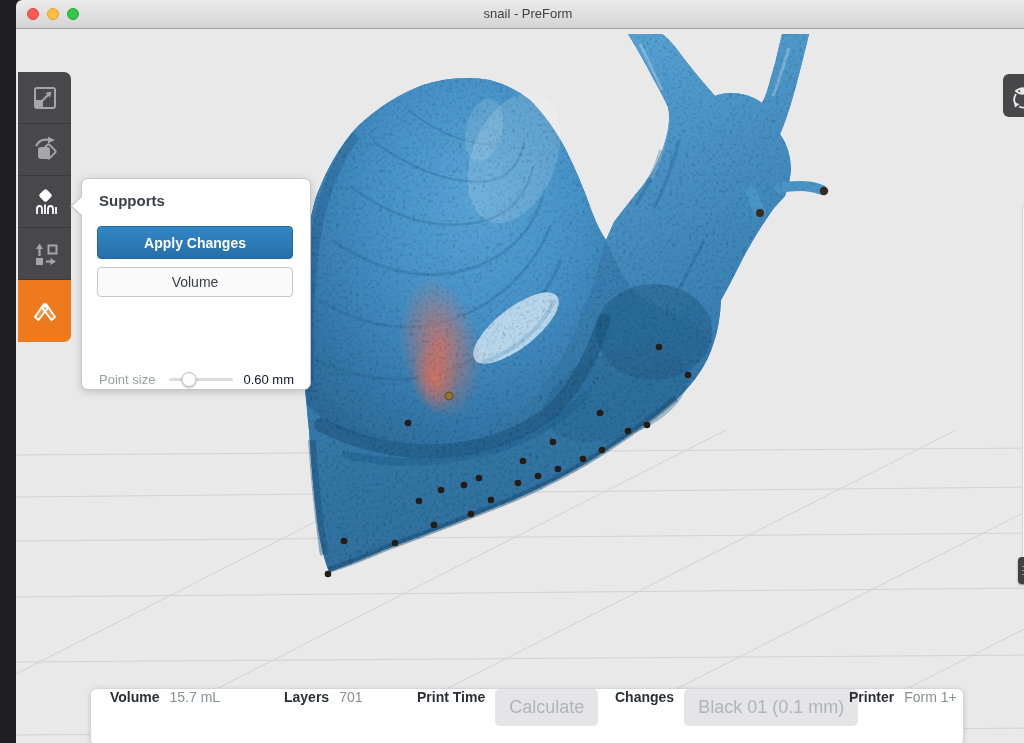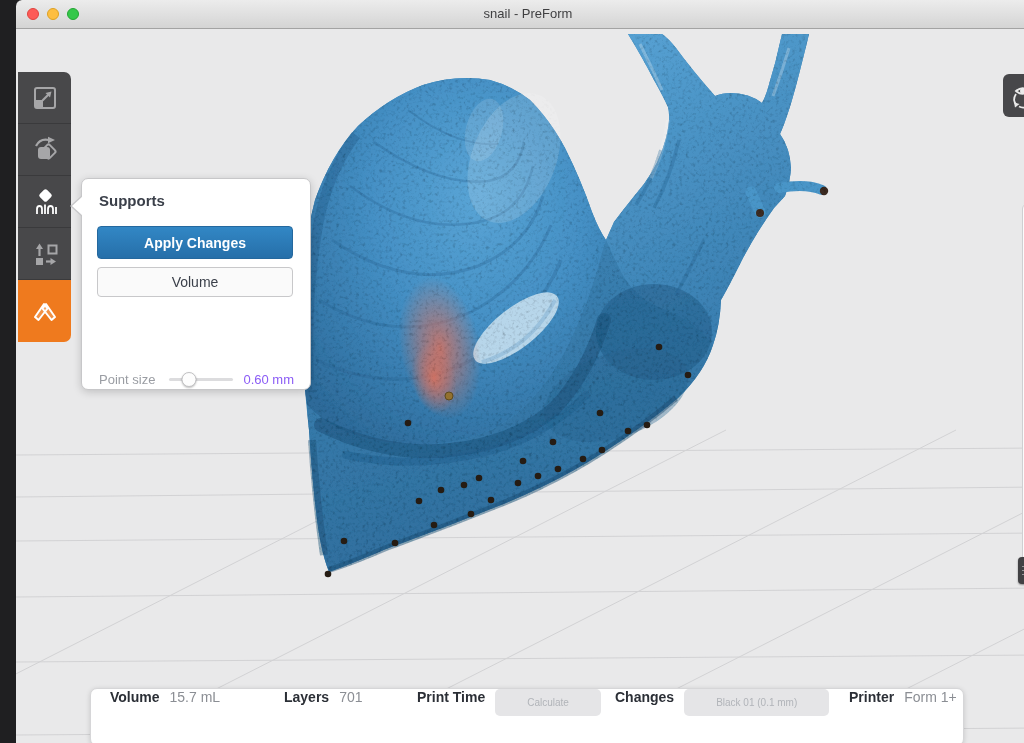--- a/index.html
+++ b/index.html
@@ -39,39 +39,39 @@
     background:linear-gradient(#3287c5,#266fa9);border:1px solid #24689e;border-radius:4px;
     color:#ffffff;font-size:14px;font-weight:bold;font-family:"Liberation Sans",sans-serif;cursor:pointer;}
   .btn-cancel{position:absolute;left:15px;top:88px;width:196px;height:30px;
     background:#fafafa;border:1px solid #c8c8ca;border-radius:4px;
     color:#3a3f49;font-size:14px;font-family:"Liberation Sans",sans-serif;cursor:pointer;}
   .ps-row{position:absolute;left:17px;right:16px;top:191px;height:18px;display:flex;align-items:center;}
   .ps-label{font-size:13px;color:#9a9da3;}
   .ps-track{position:relative;width:64px;height:3px;background:#dcdcde;border-radius:2px;margin-left:14px;}
   .ps-knob{position:absolute;top:-6px;width:15px;height:15px;border-radius:50%;background:#fdfdfd;
     border:1px solid #c2c2c4;box-sizing:border-box;box-shadow:0 1px 2px rgba(0,0,0,.25);transform:translateX(-50%);cursor:pointer;}
-  .ps-value{margin-left:auto;font-size:13px;color:#8b5cf6;text-align:center;}
+  .ps-value{margin-left:auto;font-size:13px;color:#0f172a;text-align:center;}
   
   .orbit-btn{position:absolute;right:0;top:45px;width:37px;height:43px;background:#47474a;
     border:none;border-radius:6px 0 0 6px;display:flex;align-items:center;justify-content:center;cursor:pointer;padding:0;}
   
   .lslider{position:absolute;right:6px;top:174px;width:12px;height:382px;background:#fbfbfc;
     border:1px solid #cfcfd1;border-radius:7px;box-sizing:border-box;}
   .lhandle{position:absolute;right:-6px;top:353px;width:21px;height:27px;background:#414144;
     border-radius:4px 0 0 4px;display:flex;flex-direction:column;justify-content:center;gap:3px;
     align-items:center;cursor:pointer;box-shadow:0 1px 2px rgba(0,0,0,.4);}
   .lhandle span{display:block;width:13px;height:1px;background:#97979a;}
   
   .statusbar{position:absolute;left:74px;top:659px;width:874px;height:58px;background:#ffffff;
     border:1px solid #d6d6d8;border-radius:7px;box-shadow:0 1px 5px rgba(0,0,0,.15);box-sizing:border-box;}
   .sgroup{position:absolute;top:0;height:54px;display:flex;align-items:flex-start;gap:10px;}
   .slabel{font-size:14px;font-weight:bold;color:#2b2f36;white-space:nowrap;}
   .svalue{font-size:14px;color:#8b8e94;white-space:nowrap;}
-  .sbtn{background:#e5e5e7;border:none;border-radius:5px;padding:8px 32px;color:#b1b4b9;
-    font-size:10px;font-family:"Liberation Sans",sans-serif;white-space:nowrap;cursor:default;}
+  .sbtn{background:#e5e5e7;border:none;border-radius:5px;padding:8px 14px;color:#b1b4b9;
+    font-size:18px;font-family:"Liberation Sans",sans-serif;white-space:nowrap;cursor:default;}
 </style>
 </head>
 <body>
 
 <div class="window">
 
   <div class="titlebar">
     <div class="traffic">
       <span class="tl red"></span>
       <span class="tl yellow"></span>

